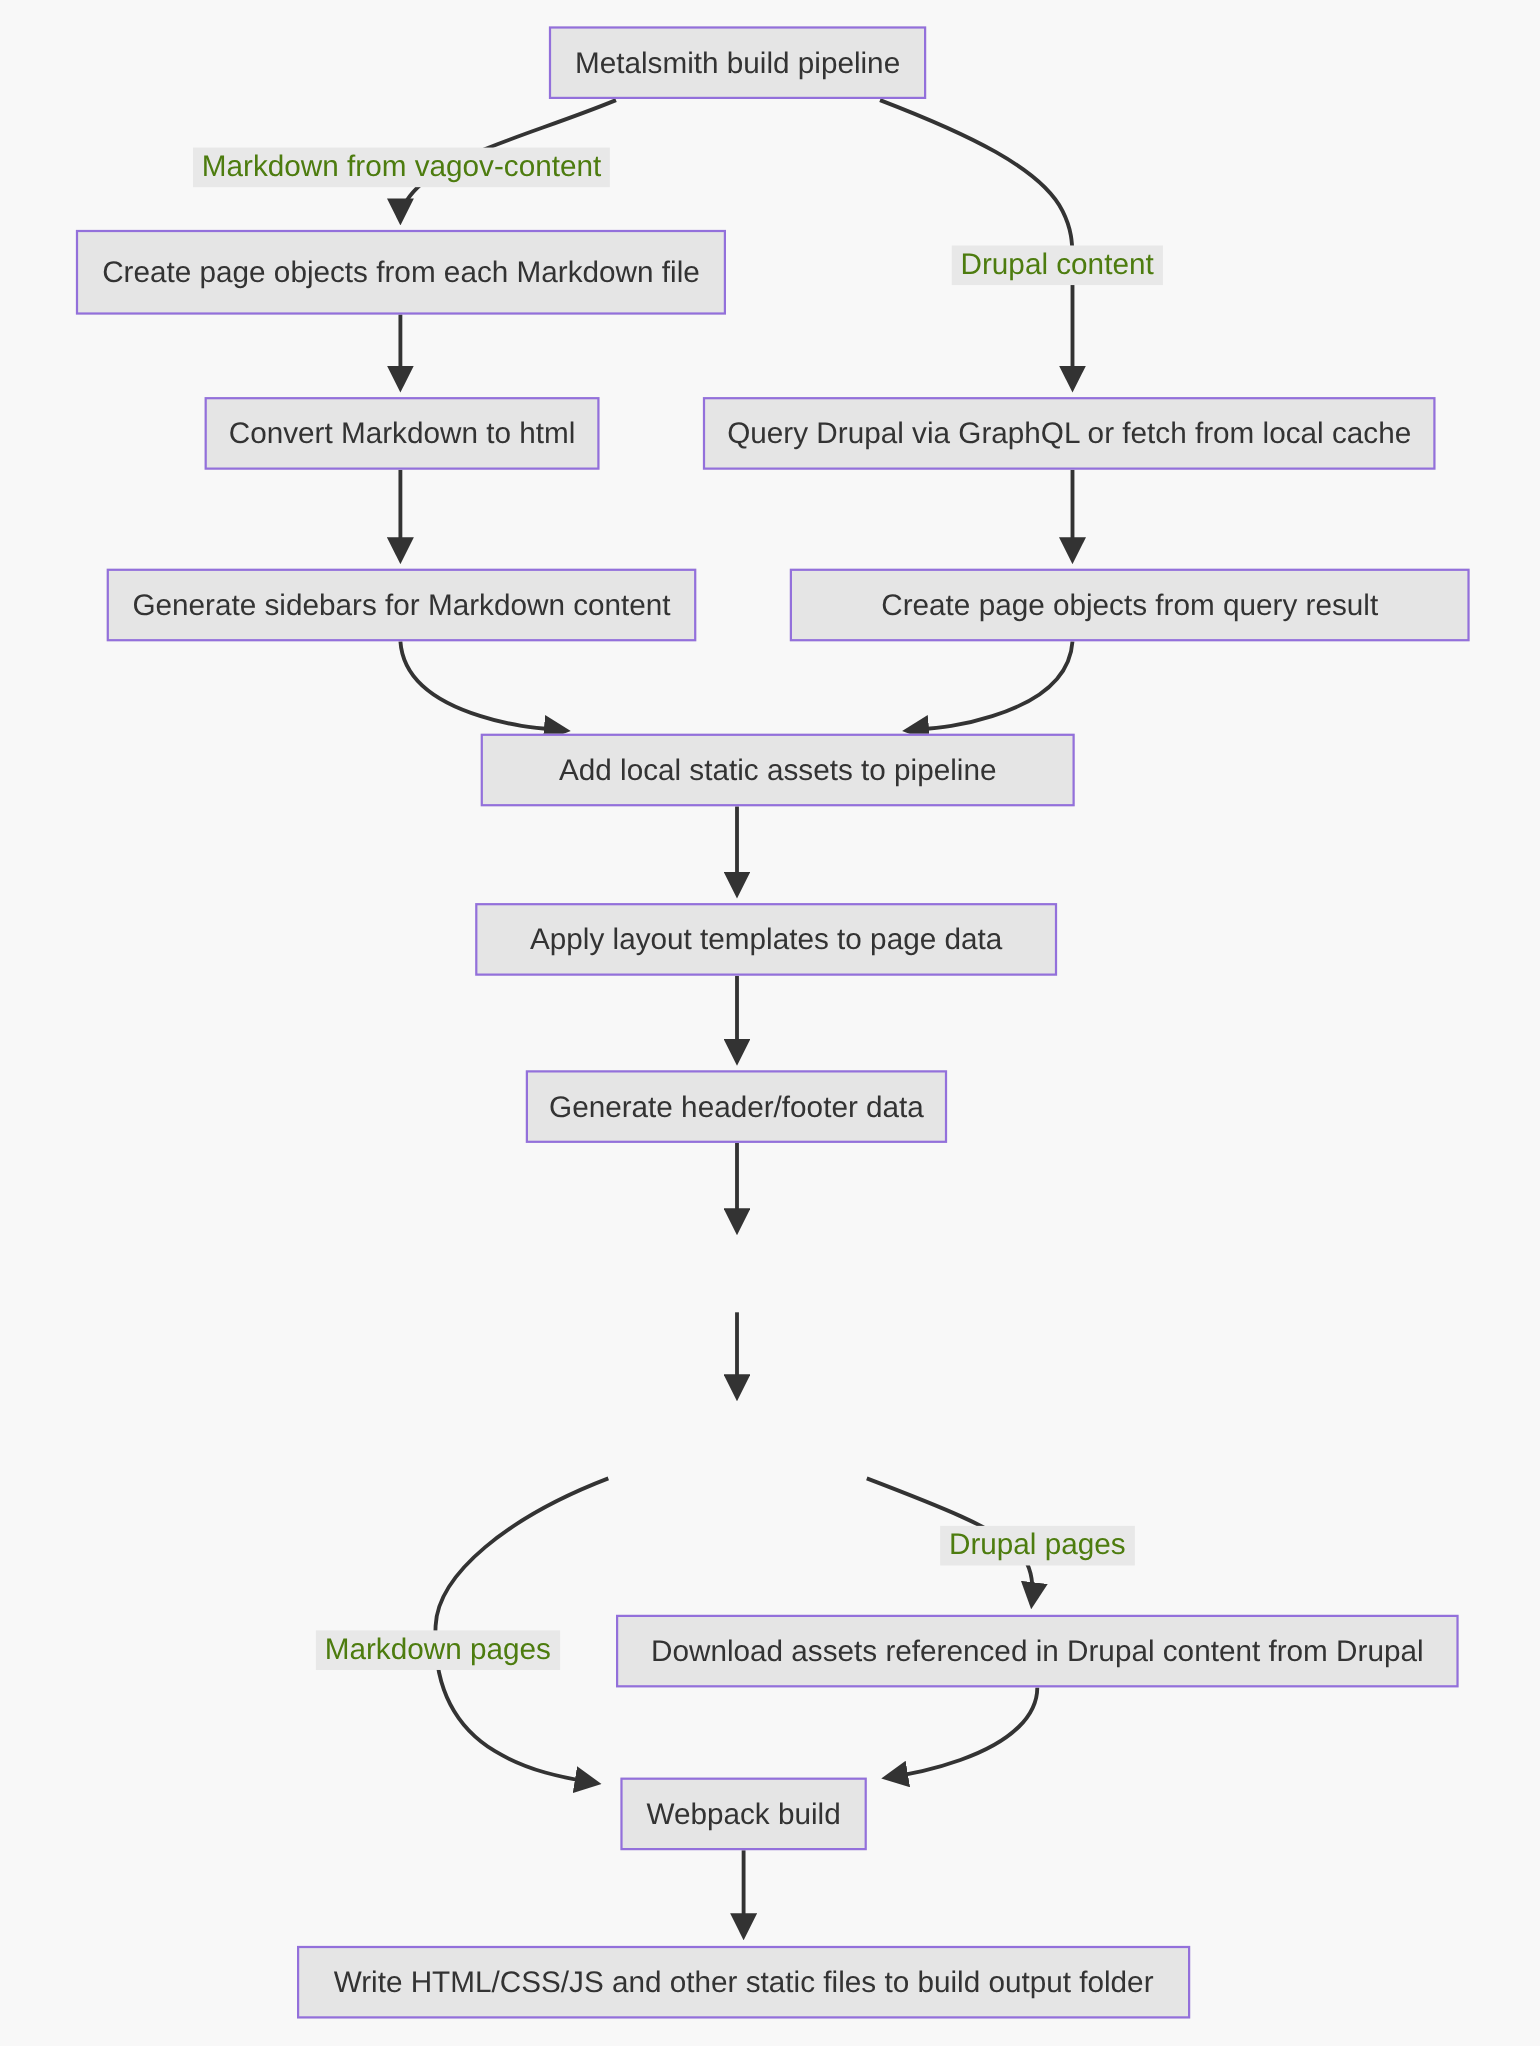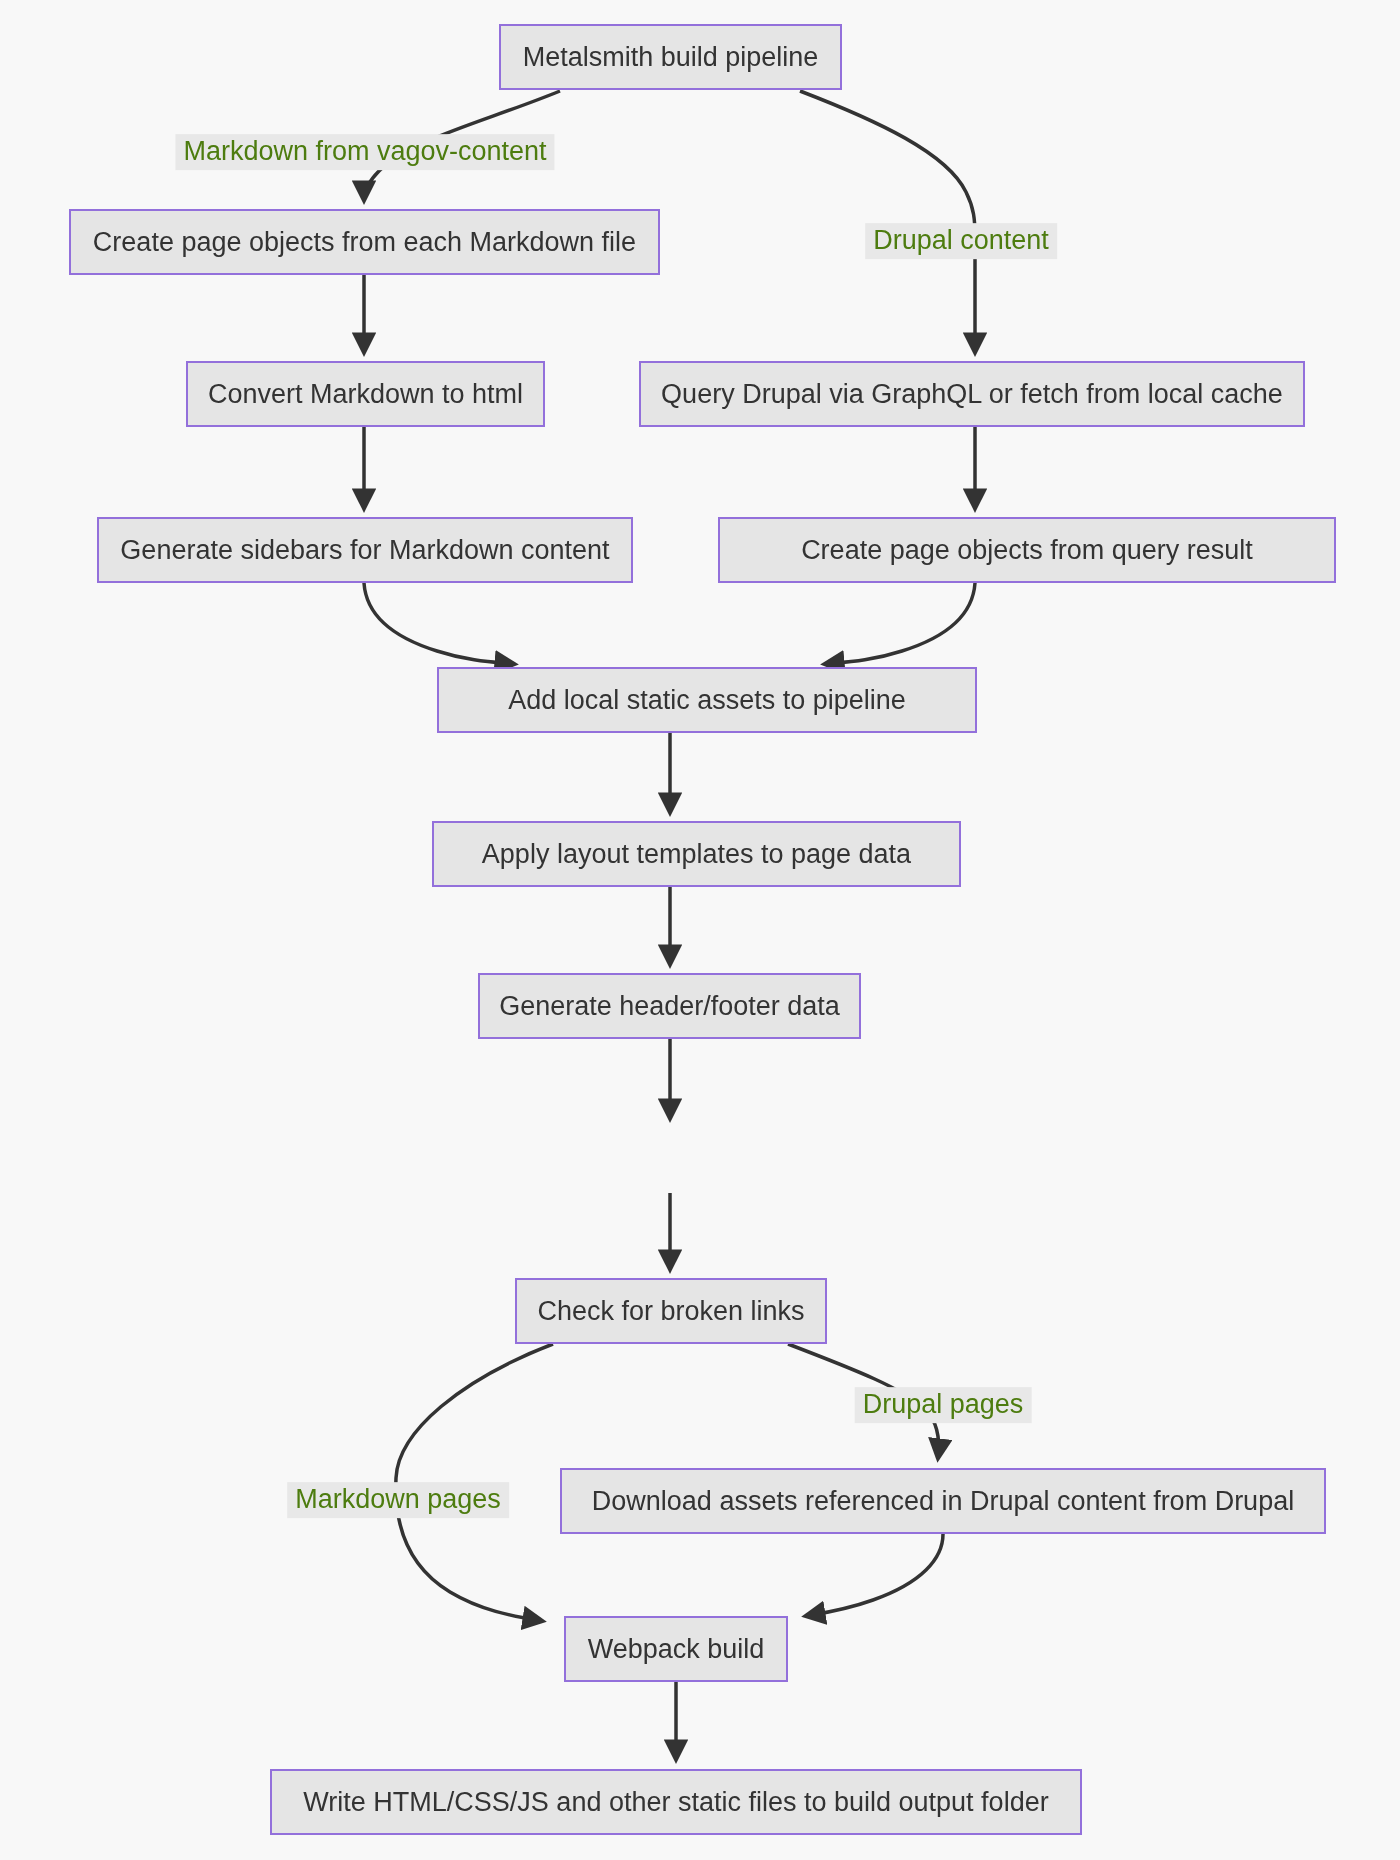--- a/index.html
+++ b/index.html
@@ -74,38 +74,37 @@
     </g>
   </svg>
 
   <div class="edge-label" style="left:365px;top:152px;">Markdown from vagov-content</div>
   <div class="edge-label" style="left:961px;top:241px;">Drupal content</div>
   <div class="edge-label" style="left:943px;top:1405px;">Drupal pages</div>
   <div class="edge-label" style="left:398px;top:1500px;">Markdown pages</div>
 
   <div class="node" style="left:499px;top:24px;width:343px;height:66px;">Metalsmith build pipeline</div>
 
-  <div class="node" style="left:69px;top:209px;width:591px;height:66px;">Create page objects from each Markdown file</div>
+  <div class="node" style="left:69px;top:209px;width:591px;height:77px;">Create page objects from each Markdown file</div>
 
   <div class="node" style="left:186px;top:361px;width:359px;height:66px;">Convert Markdown to html</div>
 
   <div class="node" style="left:639px;top:361px;width:666px;height:66px;">Query Drupal via GraphQL or fetch from local cache</div>
 
   <div class="node" style="left:97px;top:517px;width:536px;height:66px;">Generate sidebars for Markdown content</div>
 
   <div class="node" style="left:718px;top:517px;width:618px;height:66px;">Create page objects from query result</div>
 
   <div class="node" style="left:437px;top:667px;width:540px;height:66px;">Add local static assets to pipeline</div>
 
   <div class="node" style="left:432px;top:821px;width:529px;height:66px;">Apply layout templates to page data</div>
 
   <div class="node" style="left:478px;top:973px;width:383px;height:66px;">Generate header/footer data</div>
 
 
-  <div class="node" style="left:515px;top:1278px;width:312px;height:66px;">Check for broken links</div>
 
   <div class="node" style="left:560px;top:1468px;width:766px;height:66px;">Download assets referenced in Drupal content from Drupal</div>
 
   <div class="node" style="left:564px;top:1616px;width:224px;height:66px;">Webpack build</div>
 
   <div class="node" style="left:270px;top:1769px;width:812px;height:66px;">Write HTML/CSS/JS and other static files to build output folder</div>
 
 </div>
 
 </body></html>

